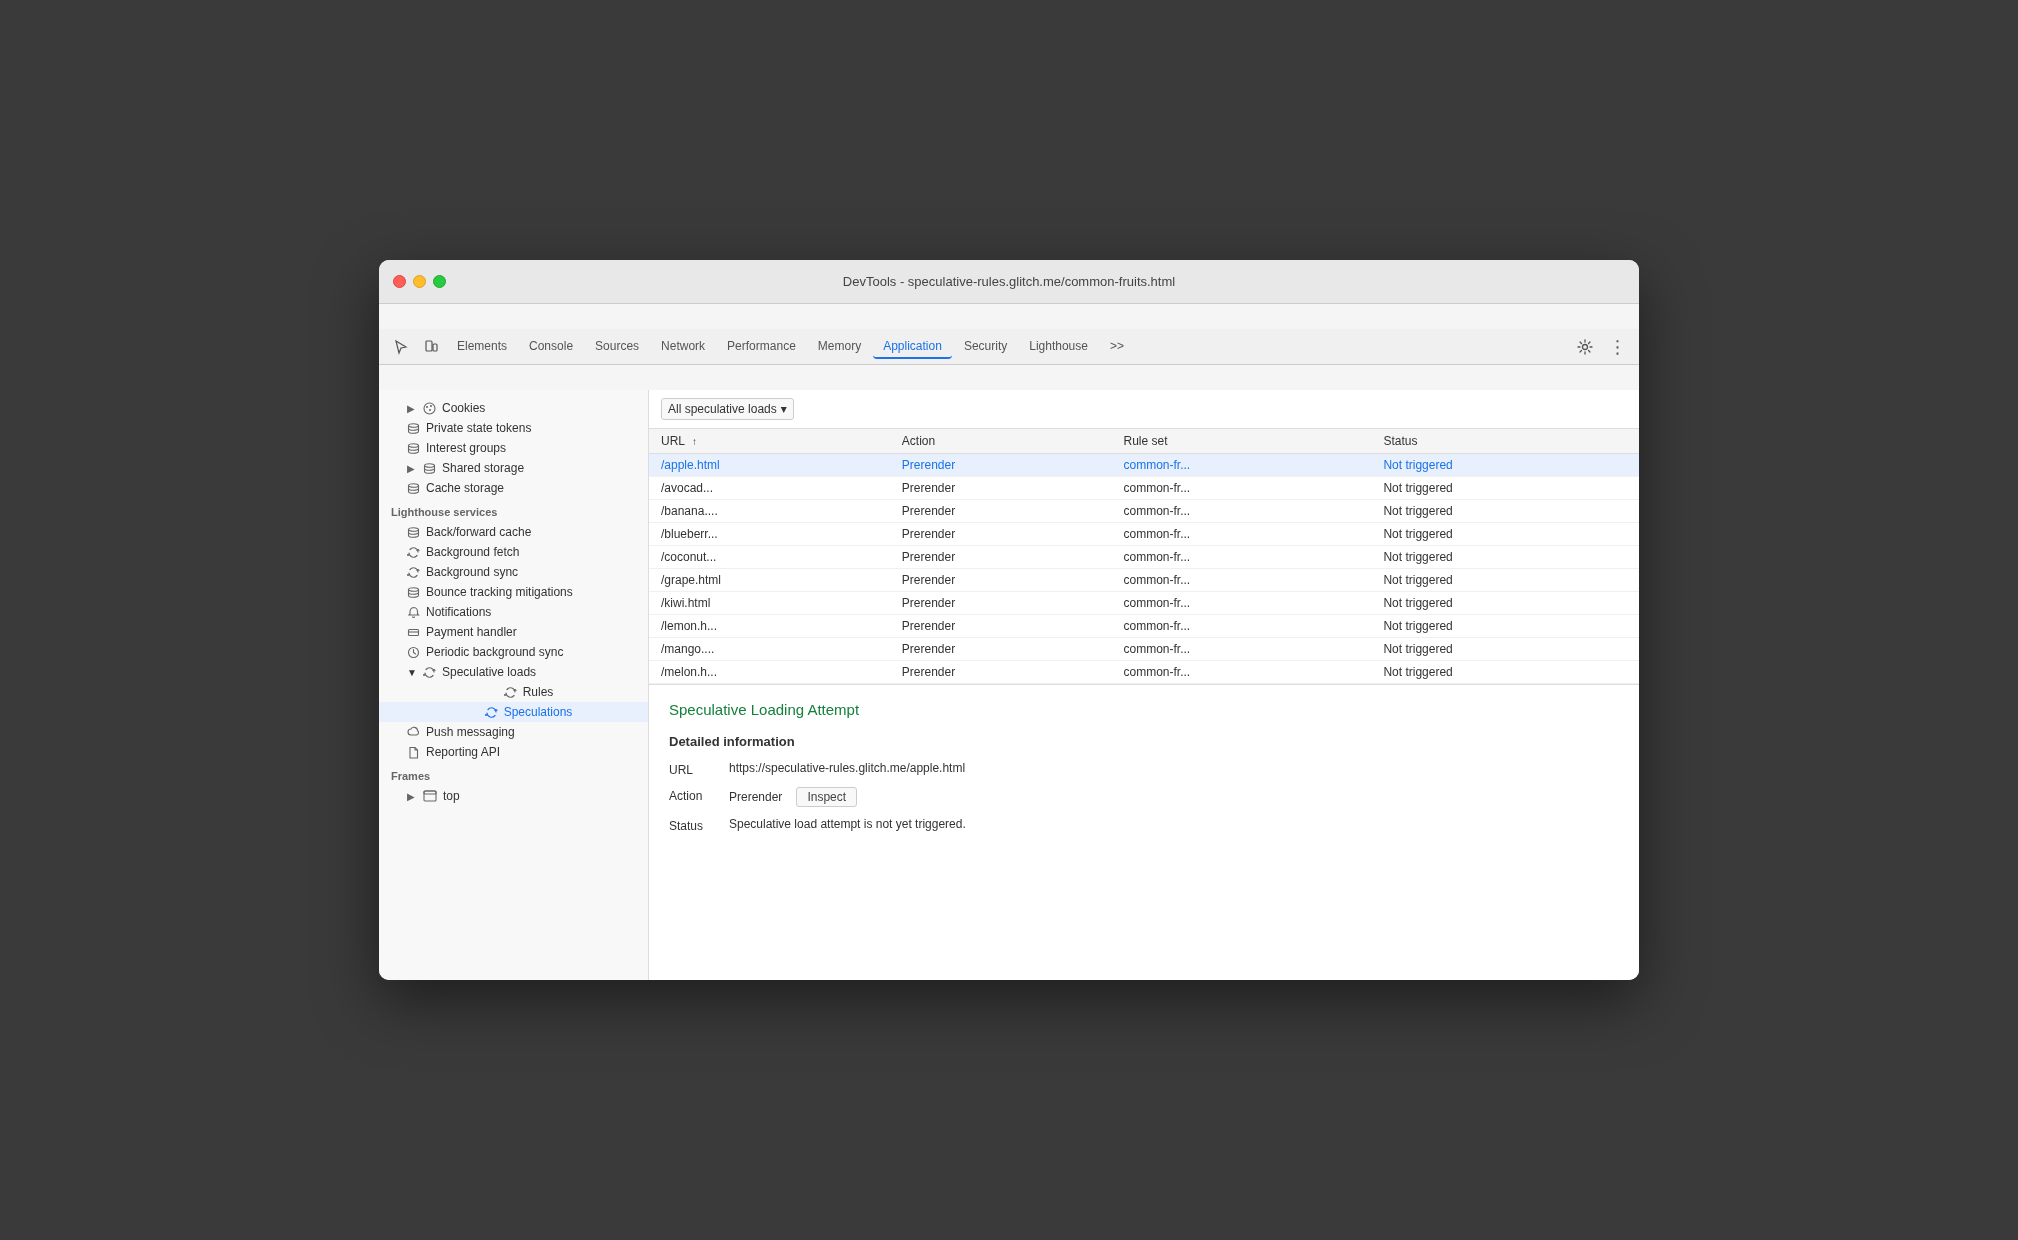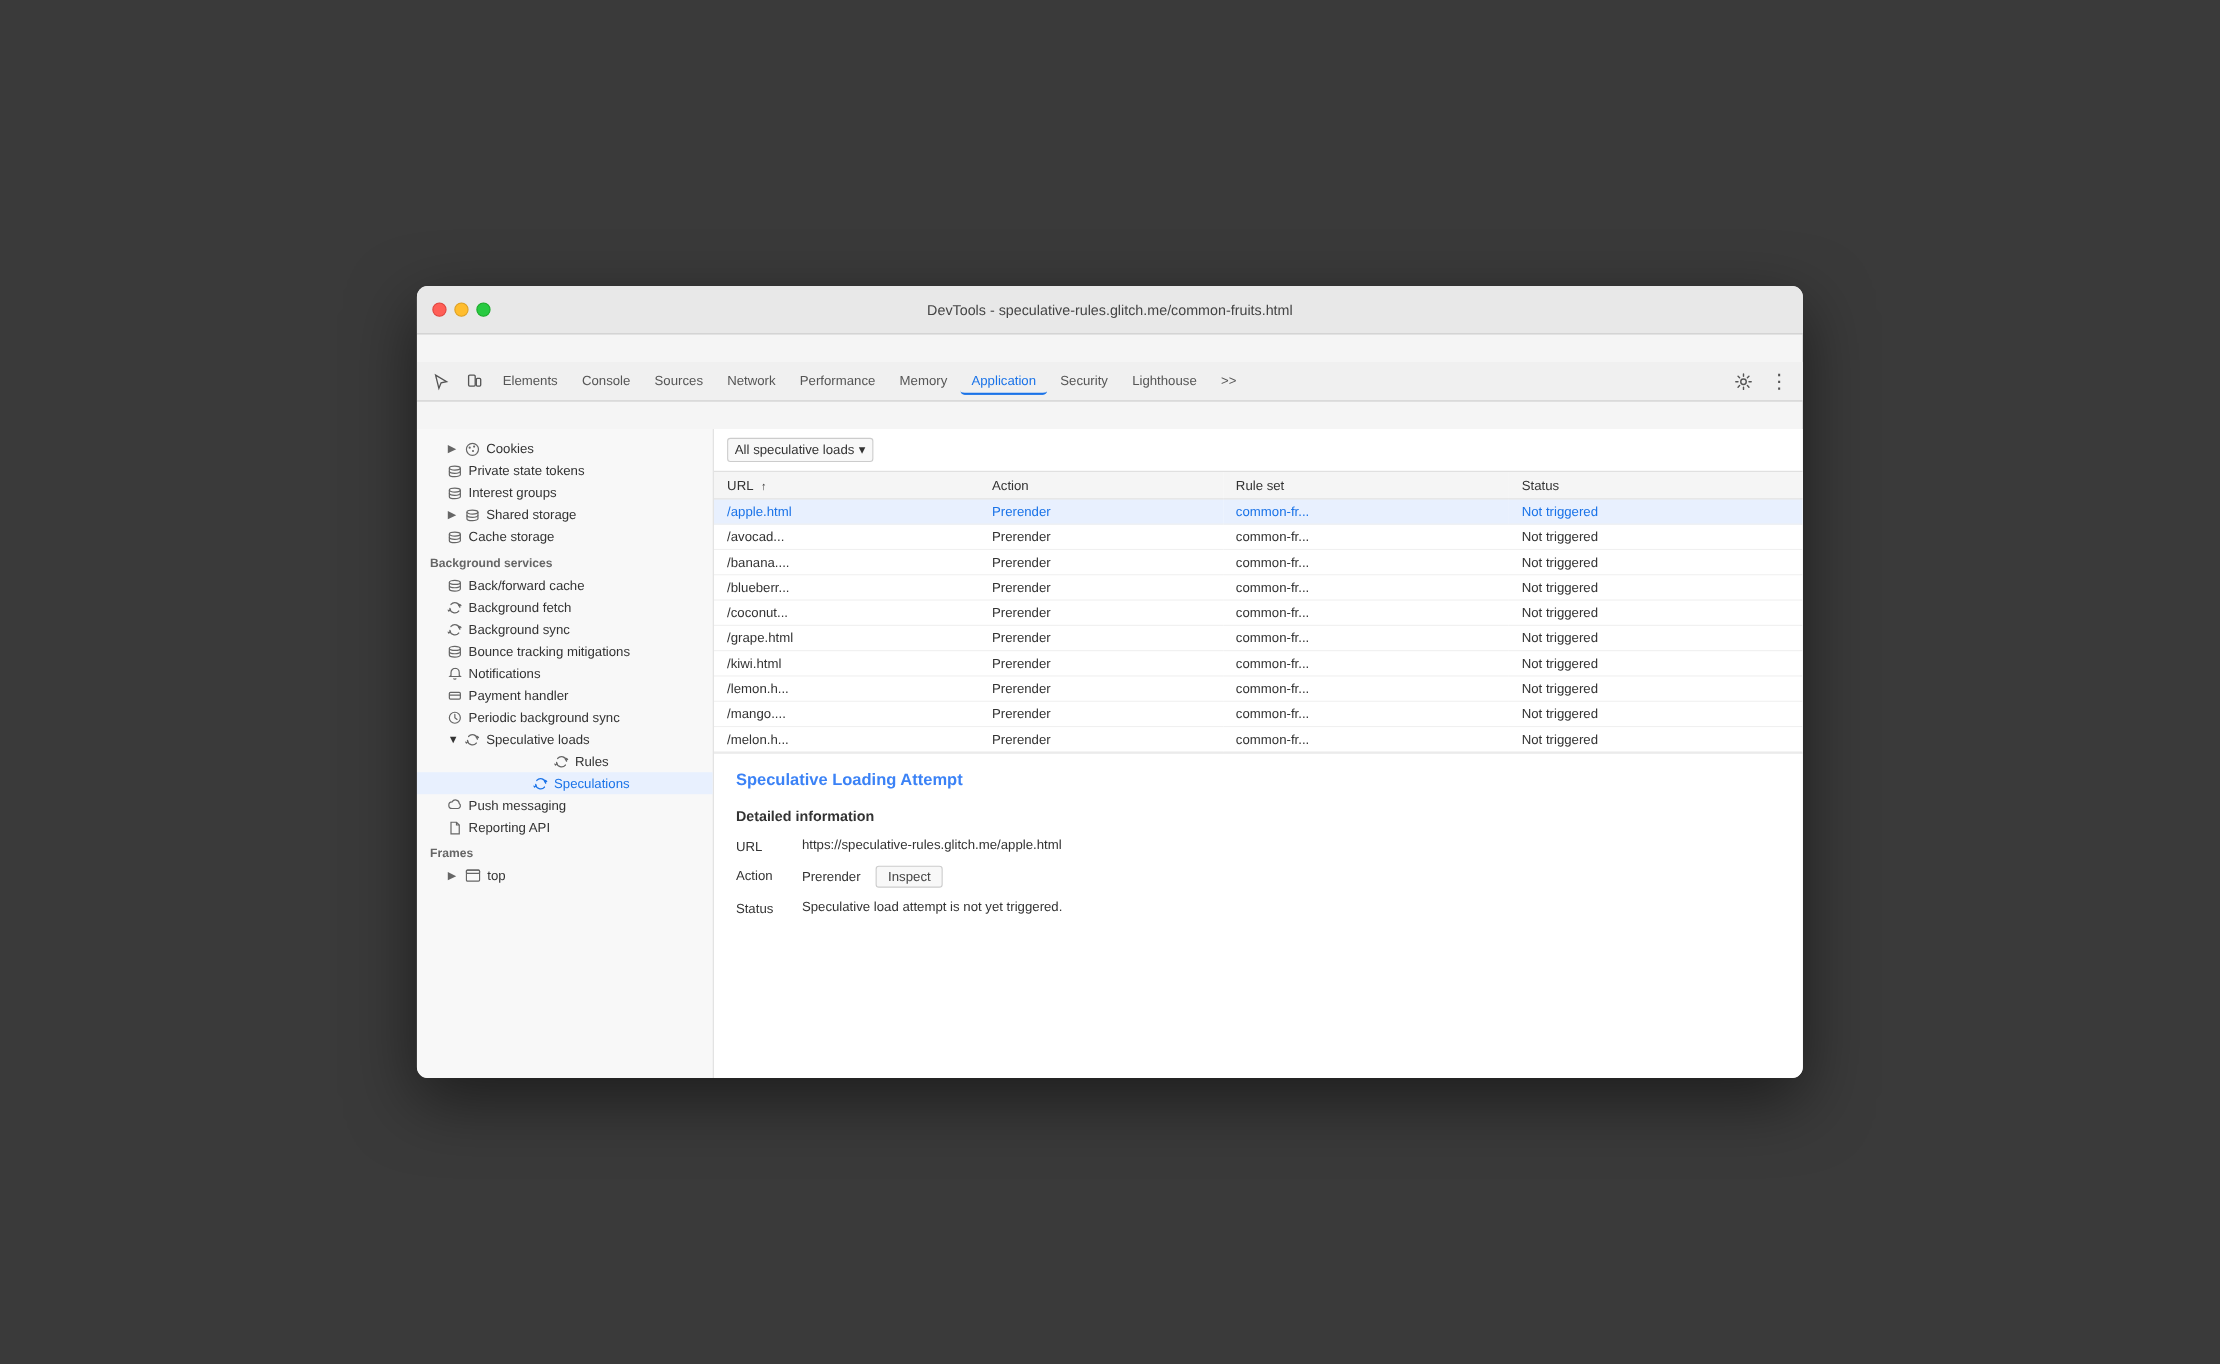--- a/index.html
+++ b/index.html
@@ -212,22 +212,22 @@
       background: #e8f0fe;
     }
     
     .detail-panel {
       flex: 1;
       overflow-y: auto;
       padding: 16px 20px;
     }
     .detail-title {
       font-size: 15px;
-      font-weight: 700;
-      color: #3b82f6;
+      font-weight: 400;
+      color: #15803d;
       margin-bottom: 16px;
     }
     .detail-section-title {
       font-size: 13px;
       font-weight: 700;
       color: #333;
       margin-bottom: 12px;
     }
     .detail-row {
       display: flex;
@@ -356,21 +356,21 @@
       </div>
       <div class="sidebar-item indent-1">
         <svg width="13" height="13" viewBox="0 0 13 13">
             <ellipse cx="6.5" cy="3.5" rx="5" ry="1.8" stroke="#666" stroke-width="1.1" fill="none"></ellipse>
             <path d="M1.5 3.5v6c0 1 2.2 1.8 5 1.8s5-.8 5-1.8v-6" stroke="#666" stroke-width="1.1" fill="none"></path>
             <path d="M1.5 6.5c0 1 2.2 1.8 5 1.8s5-.8 5-1.8" stroke="#666" stroke-width="1.1" fill="none"></path>
           </svg>
         <span>Cache storage</span>
       </div>
 
-      <div class="sidebar-section-header">Background services</div>
+      <div class="sidebar-section-header">Lighthouse services</div>
       <div class="sidebar-item indent-1">
         <svg width="13" height="13" viewBox="0 0 13 13">
             <ellipse cx="6.5" cy="3.5" rx="5" ry="1.8" stroke="#666" stroke-width="1.1" fill="none"></ellipse>
             <path d="M1.5 3.5v6c0 1 2.2 1.8 5 1.8s5-.8 5-1.8v-6" stroke="#666" stroke-width="1.1" fill="none"></path>
             <path d="M1.5 6.5c0 1 2.2 1.8 5 1.8s5-.8 5-1.8" stroke="#666" stroke-width="1.1" fill="none"></path>
           </svg>
         <span>Back/forward cache</span>
       </div>
       <div class="sidebar-item indent-1">
         <svg width="13" height="13" viewBox="0 0 13 13">

